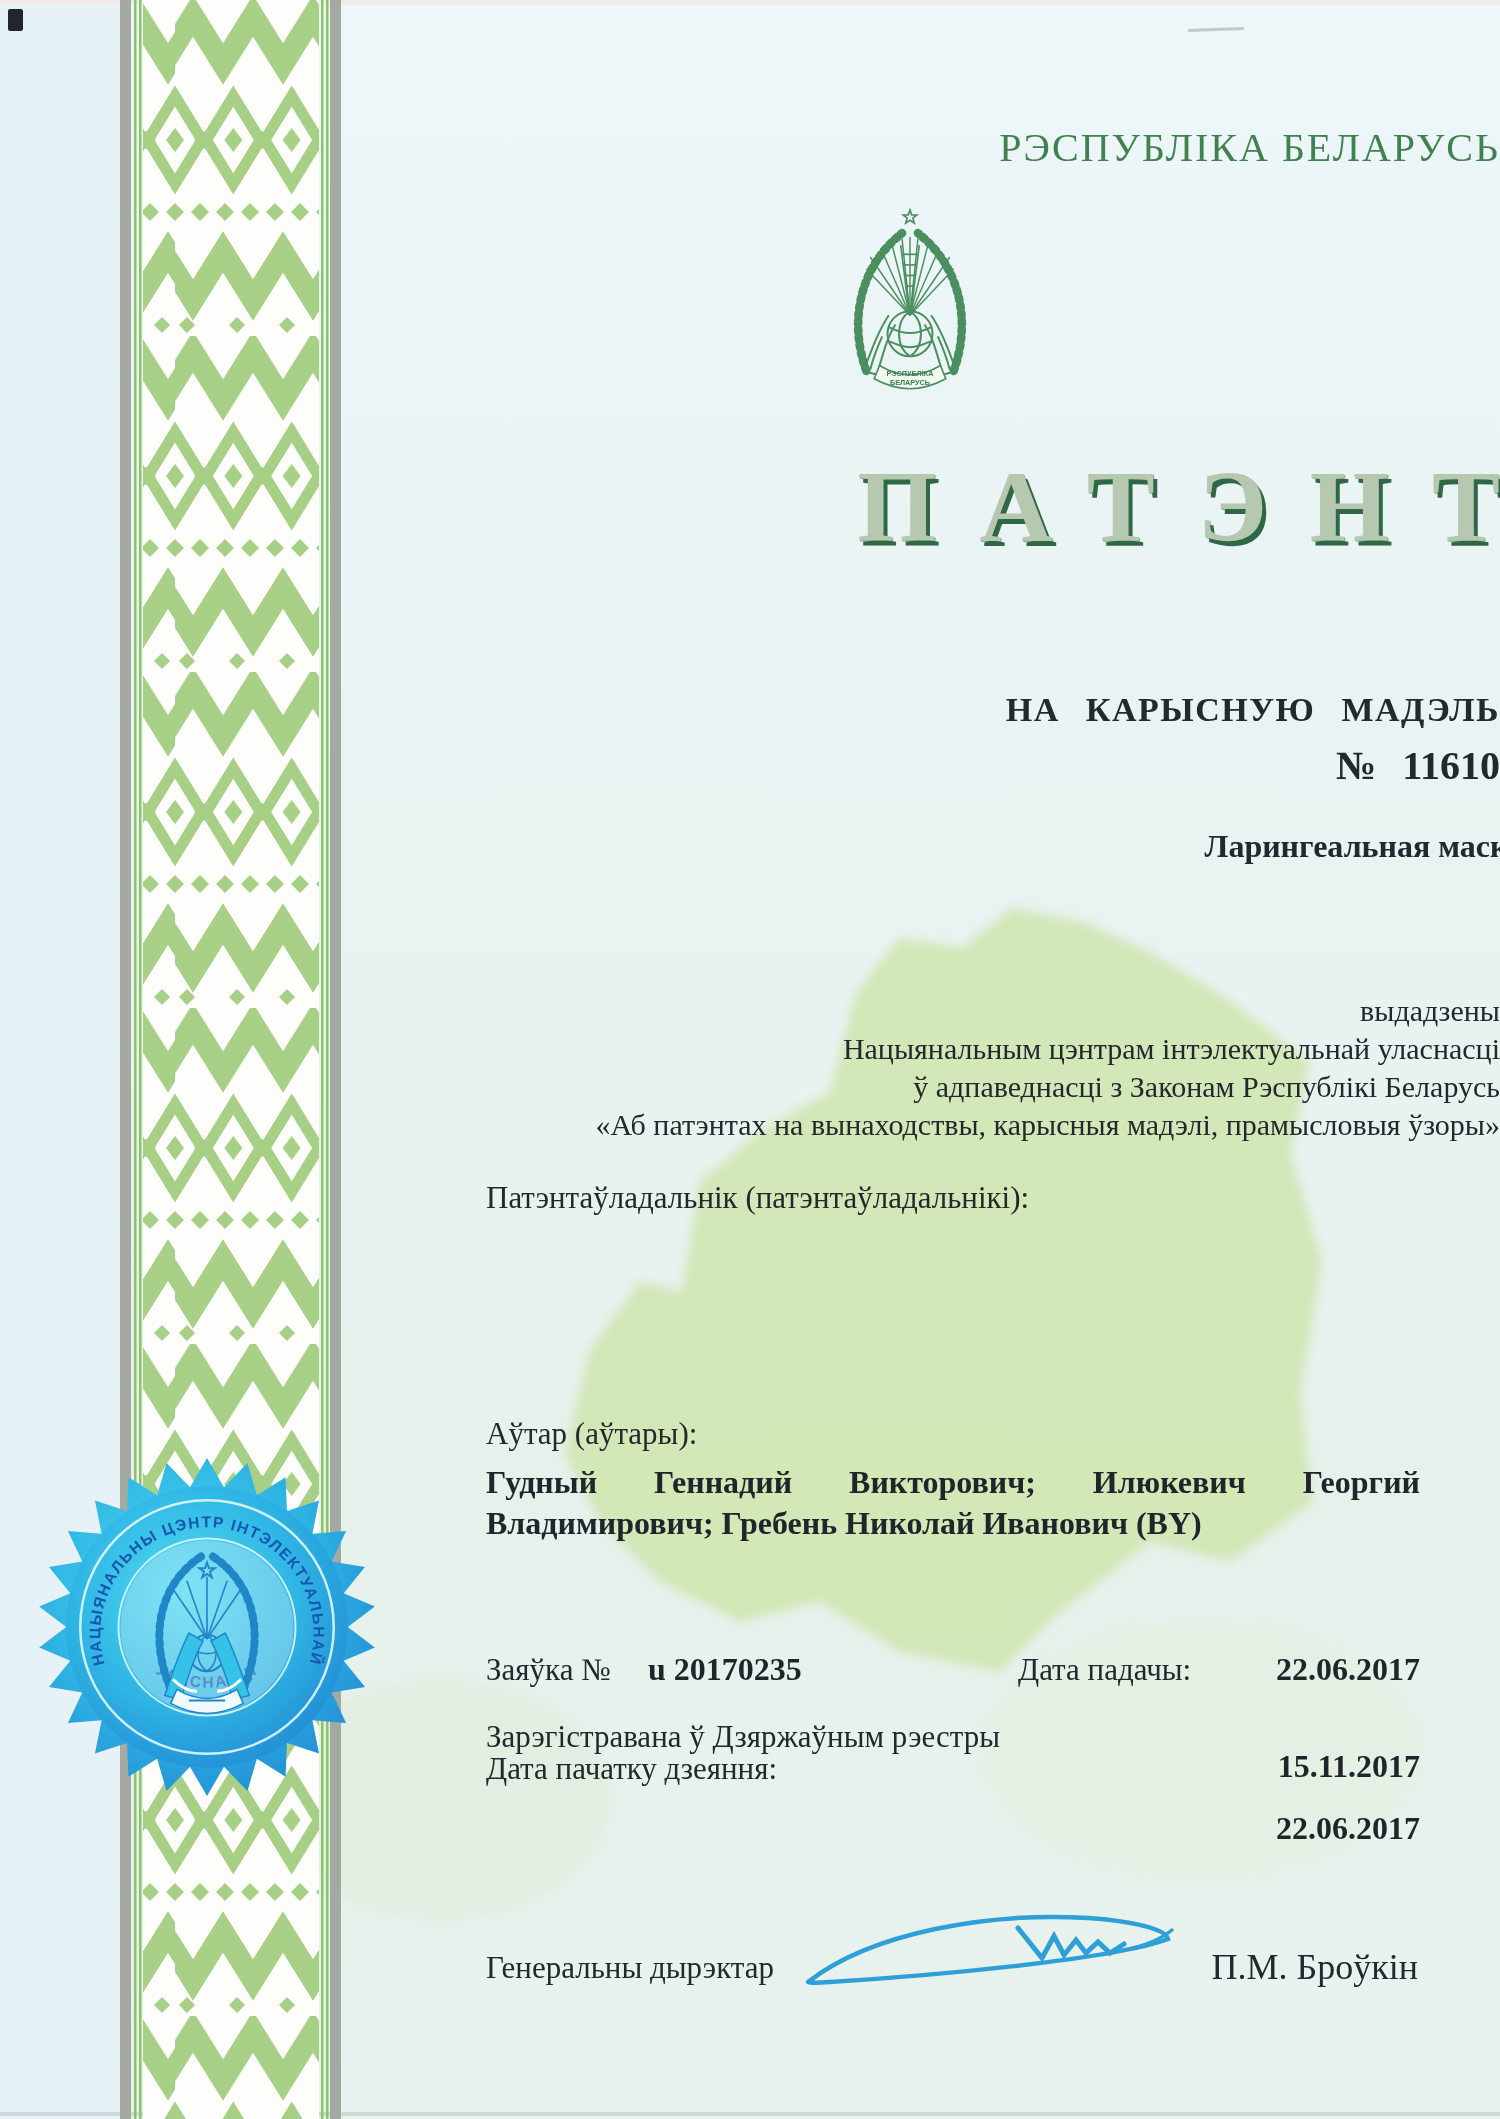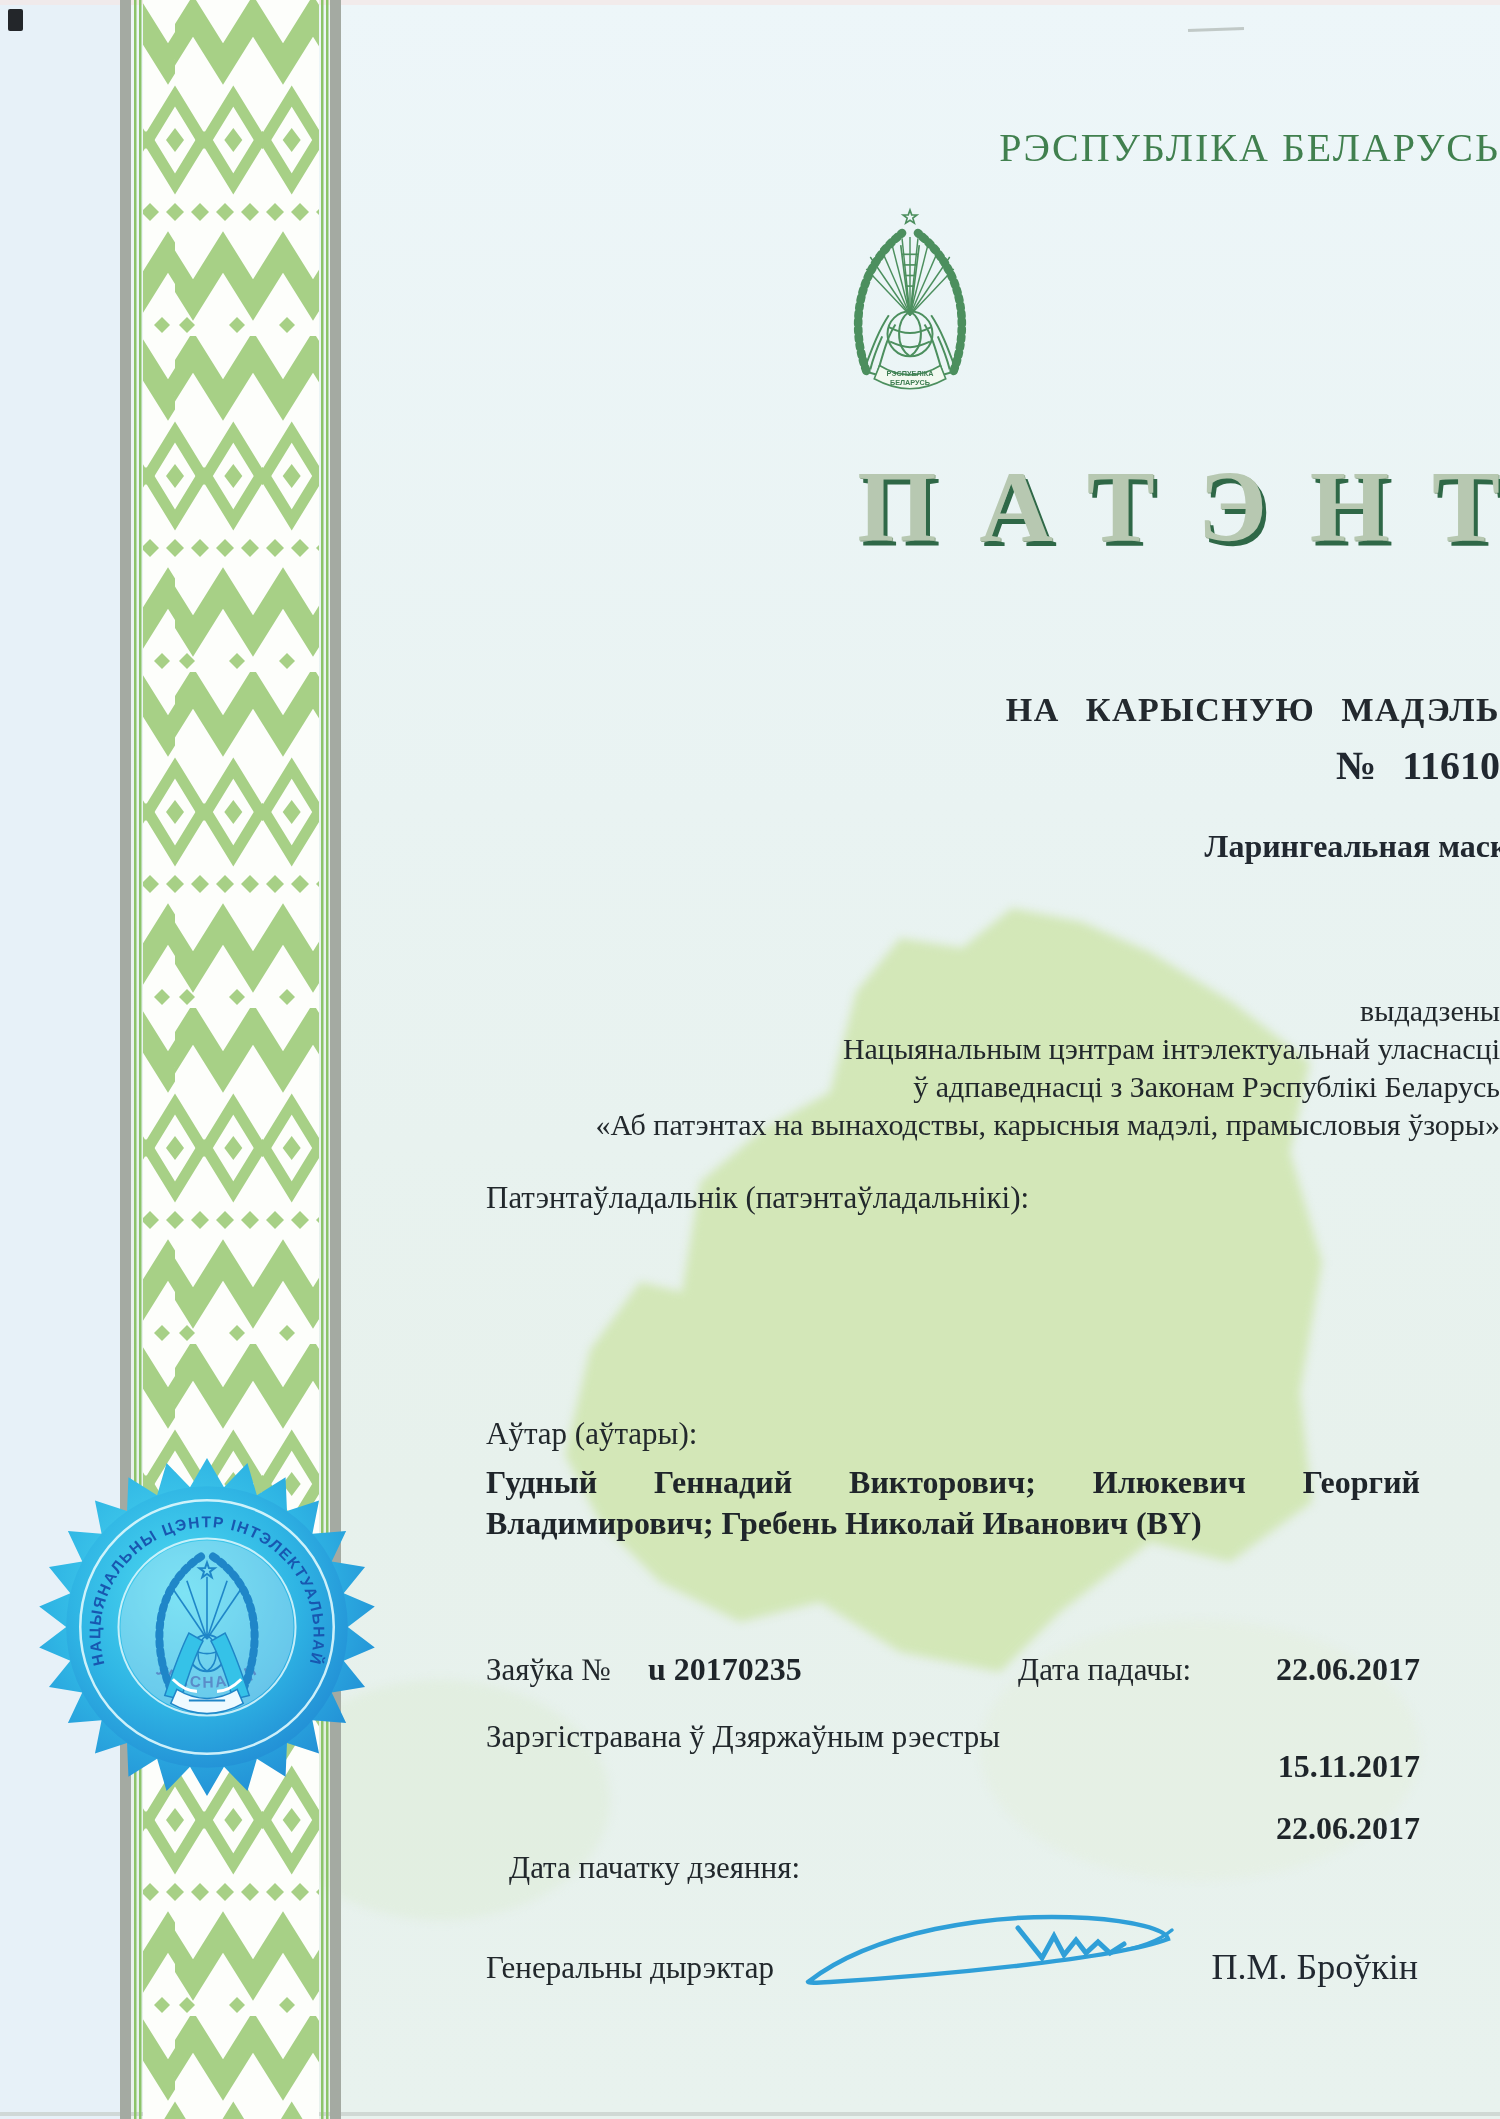--- a/index.html
+++ b/index.html
@@ -38,21 +38,21 @@
   .holder-value{top:1232px;line-height:41px;}
   .author-label{left:486px;top:1416px;}
   .author-value{top:1462px;line-height:41px;}
   .app-label{left:486px;top:1652px;}
   .app-value{left:648px;top:1651px;}
   .filing-label{left:1018px;top:1652px;}
   .rdate{right:80px;text-align:center;}
   .filing-date{top:1651px;}
   .reg-label{left:486px;top:1716px;line-height:41px;}
   .reg-date{top:1748px;}
-  .start-label{left:486px;top:1850px;margin-left:23px;}
+  .start-label{left:486px;top:1751px;}
   .start-date{top:1810px;}
   .signer-title{left:486px;top:1950px;}
   .signer-name{right:82px;top:1946px;font-size:36px;}
   svg{display:block;}
 </style>
 </head>
 <body>
 
 <div class="page">
 

